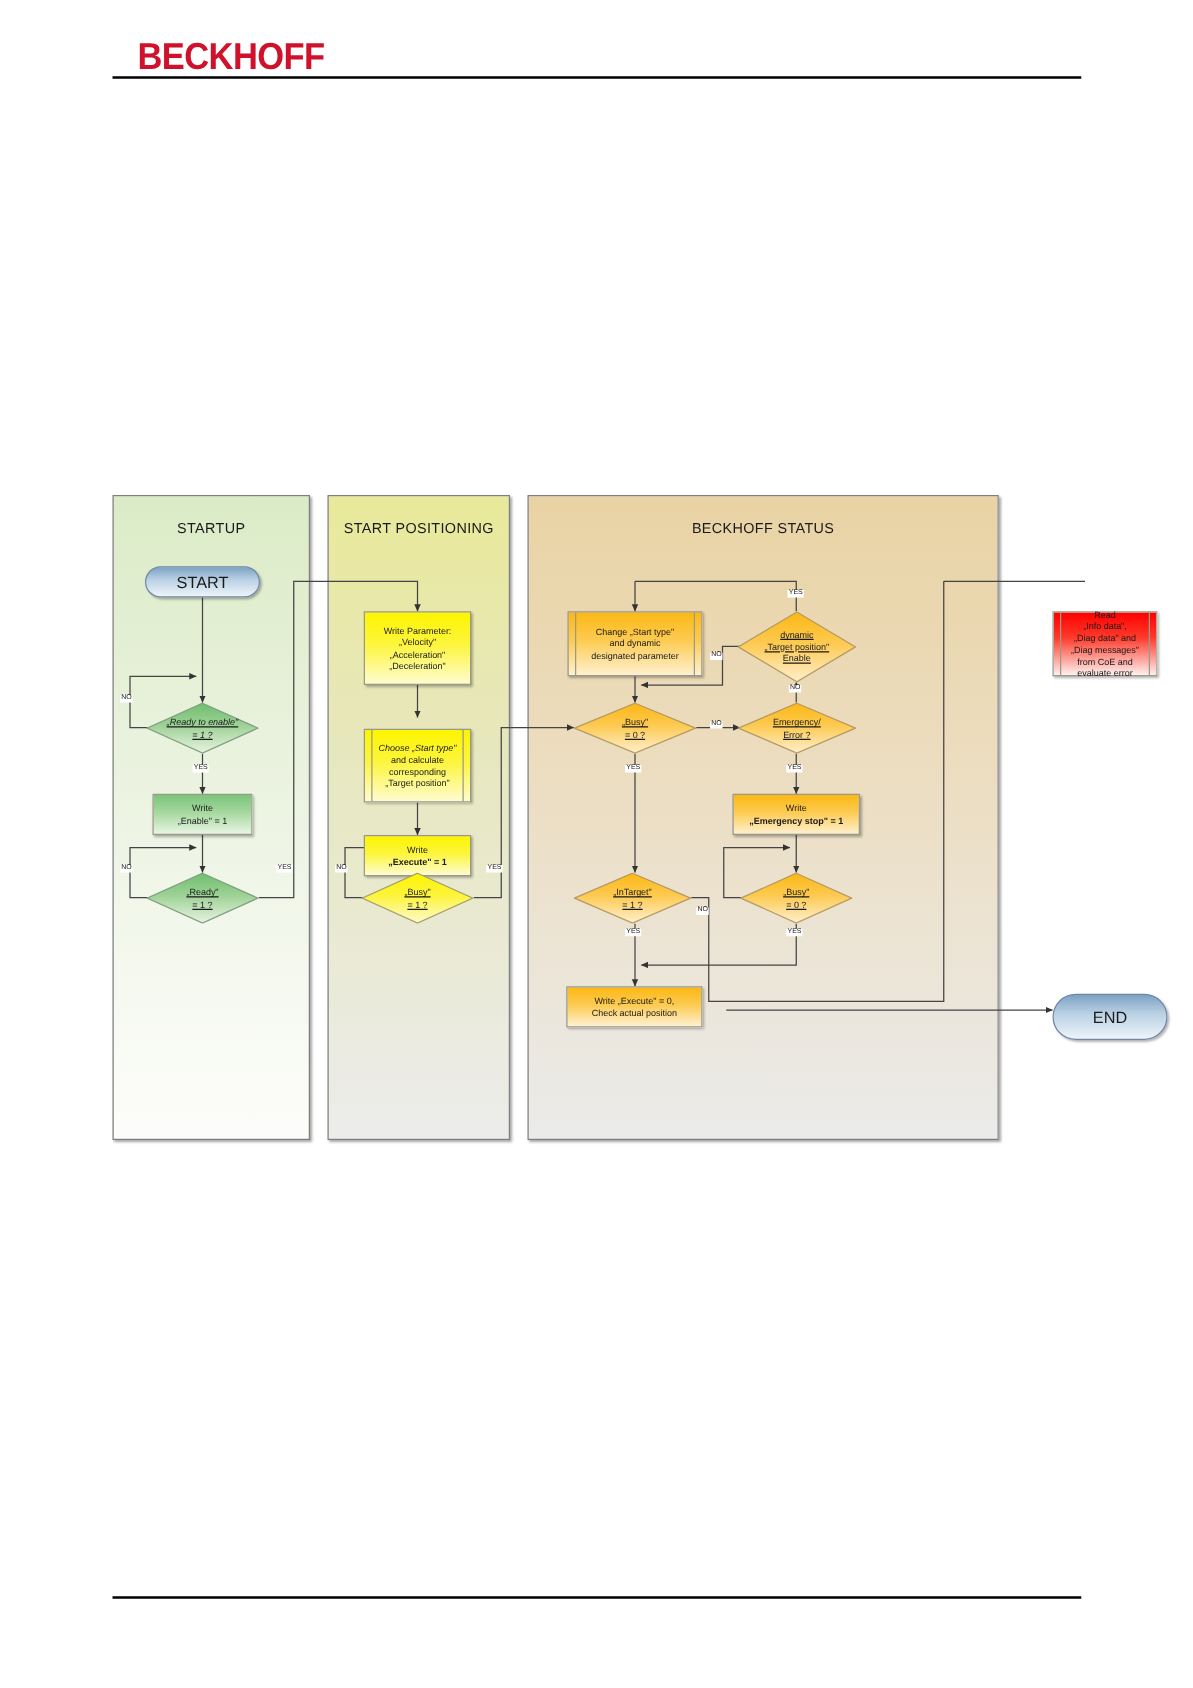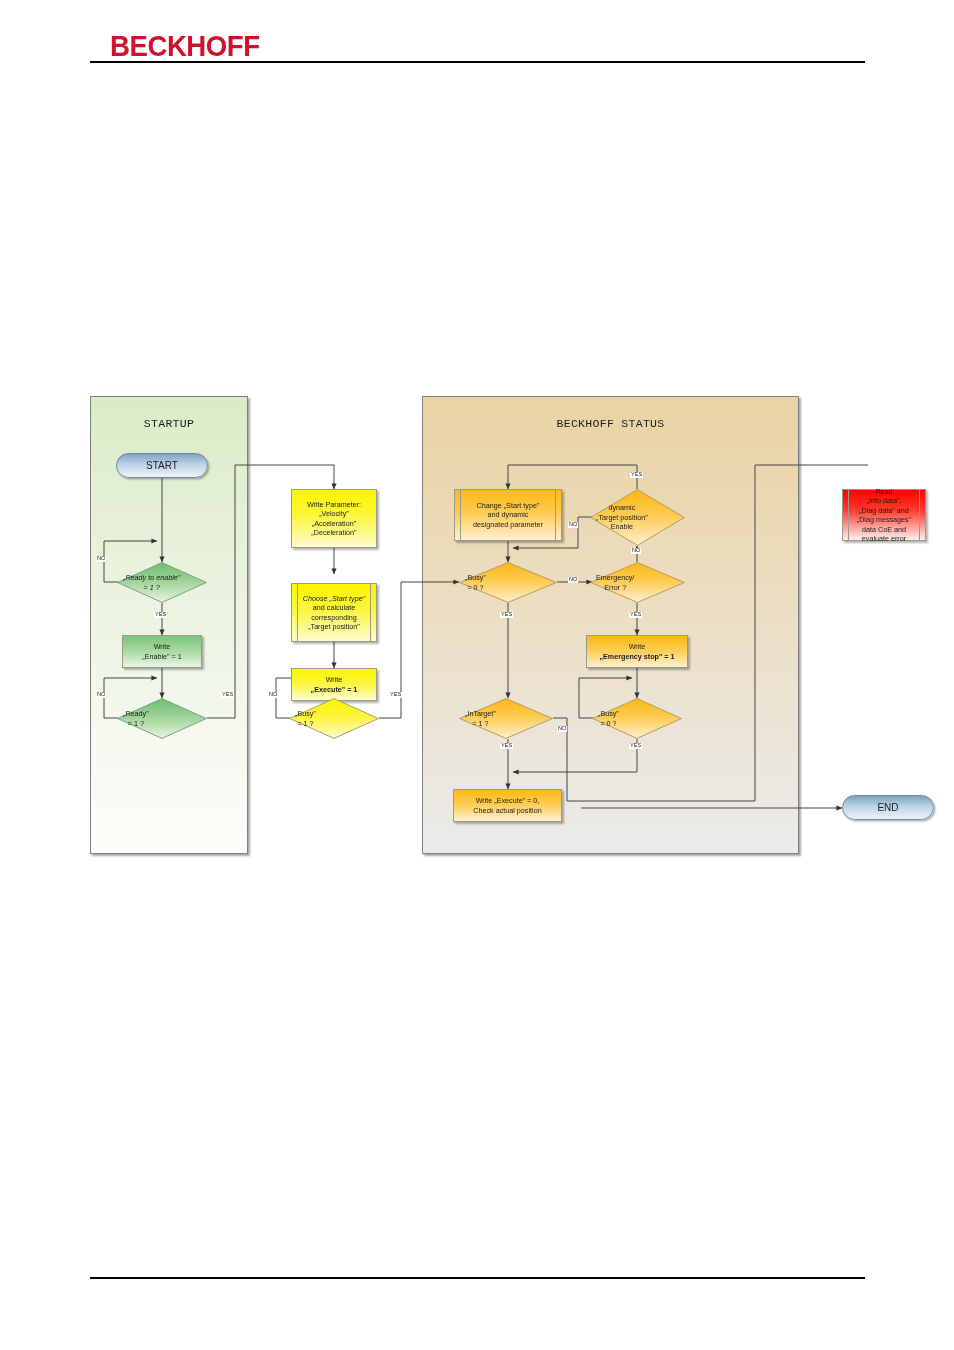--- a/index.html
+++ b/index.html
@@ -29,25 +29,24 @@
   }
   #footer-rule{
     position:absolute;left:90px;top:1277px;width:775px;height:2px;background:#000;
   }
 
   
   #flowchart{
     position:absolute;left:90px;top:396px;width:778px;height:436px;
   }
   .lane{
-    position:absolute;top:0;height:458px;
+    position:absolute;top:0;height:516px;
     border:1px solid #7f7f7f;
     box-shadow:1.5px 1.5px 2px rgba(0,0,0,0.35);
     box-sizing:border-box;
-    font-family:Liberation Mono, monospace;
   }
   .lane-title{
     position:absolute;left:0;right:0;top:20px;
     text-align:center;
     font-size:11.5px;
     color:#1a1a1a;
     letter-spacing:0.3px;
   }
   #lane-startup{left:0px;width:158px;background:linear-gradient(to bottom,#dbebc6 0%,#e9f2dd 38%,#fdfdfb 100%);}
   #lane-start-positioning{left:172px;width:146px;background:linear-gradient(to bottom,#e9e99a 0%,#e7e7bd 38%,#ececeb 100%);}
@@ -69,40 +68,40 @@
   }
   .rect{
     border:1px solid #9a9a8a;
     box-shadow:1.5px 1.5px 2px rgba(0,0,0,0.3);
   }
   .terminator{
     border:1px solid #6f87a8;
     border-radius:999px;
     background:linear-gradient(to bottom,#7ea2c4 0%,#b9d0e4 42%,#eef4fa 100%);
     box-shadow:1.5px 1.5px 2px rgba(0,0,0,0.3);
-    font-size:10px;
+    font-size:13px;
   }
   .green-box{background:linear-gradient(to bottom,#7cc47c 0%,#a5d89e 45%,#e9f5e3 100%);}
   .yellow-box{background:linear-gradient(to bottom,#fdf500 0%,#fdf53c 45%,#fefcd0 100%);}
   .orange-box{background:linear-gradient(to bottom,#fcb814 0%,#fdcb52 45%,#fef0cf 100%);}
   .red-box{background:linear-gradient(to bottom,#fe0000 0%,#fe3a2a 40%,#fdf0ee 100%);}
   .sidebar-box{
     border-left:1px solid #9a9a8a;border-right:1px solid #9a9a8a;
   }
   .sidebar-box::before,.sidebar-box::after{
     content:"";position:absolute;top:0;bottom:0;width:1px;background:#9a9a8a;
   }
   .sidebar-box::before{left:5px;}
   .sidebar-box::after{right:5px;}
 
   .diamond{
     position:absolute;
-    display:flex;align-items:center;
+    display:flex;align-items:center;justify-content:center;
     text-align:center;
-    font-size:7.2px;line-height:1.3;color:#1a1a1a;
+    font-size:7.2px;line-height:1.3;color:#1a1a1a;text-decoration:underline;
   }
   .diamond .dshape{
     position:absolute;left:0;top:0;width:100%;height:100%;
   }
   .diamond .dtext{position:relative;z-index:2;padding:0 6px;}
 
   .edge-label{
     position:absolute;
     font-size:5.6px;
     color:#1a1a1a;
@@ -120,20 +119,23 @@
 
 <div class="page">
 
   <div id="brand-logo">BECKHOFF</div>
   <div id="header-rule"></div>
 
   <div id="flowchart">
 
     <div class="lane" id="lane-startup">
       <div class="lane-title">STARTUP</div>
+    </div>
+    <div class="lane" id="lane-start-positioning">
+      <div class="lane-title">START POSITIONING</div>
     </div>
     <div class="lane" id="lane-evaluate-status">
       <div class="lane-title">BECKHOFF STATUS</div>
     </div>
 
     <svg id="connectors" viewBox="0 0 778 436">
       <defs>
         <marker id="arw" markerWidth="7" markerHeight="7" refX="5.6" refY="2.6" orient="auto">
           <path d="M0,0 L5.8,2.6 L0,5.2 z" fill="#333"></path>
         </marker>
@@ -342,25 +344,25 @@
     <div class="node rect orange-box" style="left:363px;top:393px;width:109px;height:33px;flex-direction:column;">
       <span>Write „Execute" = 0,</span>
       <span>Check actual position</span>
     </div>
 
     <div class="node rect red-box sidebar-box" style="left:752px;top:93px;width:84px;height:52px;flex-direction:column;">
       <span>Read</span>
       <span>„Info data",</span>
       <span>„Diag data" and</span>
       <span>„Diag messages"</span>
-      <span>data CoE and</span>
+      <span>from CoE and</span>
       <span>evaluate error</span>
     </div>
 
-    <div class="node terminator" style="left:752px;top:399px;width:92px;height:25px;">
+    <div class="node terminator" style="left:752px;top:399px;width:92px;height:37px;">
       <span>END</span>
     </div>
 
     <div class="edge-label" style="left:6px;top:160px;">NO</div>
     <div class="edge-label" style="left:64px;top:216px;">YES</div>
     <div class="edge-label" style="left:6px;top:296px;">NO</div>
     <div class="edge-label" style="left:131px;top:296px;">YES</div>
 
     <div class="edge-label" style="left:178px;top:296px;">NO</div>
     <div class="edge-label" style="left:299px;top:296px;">YES</div>

